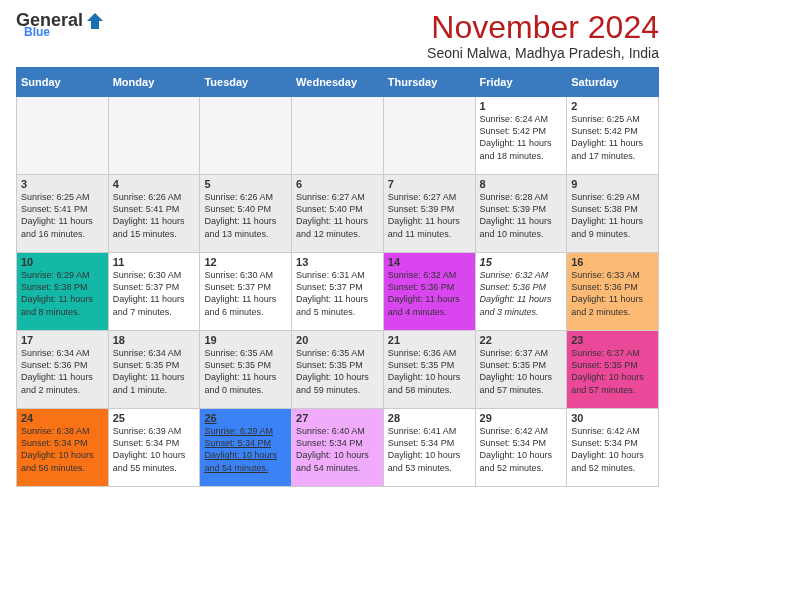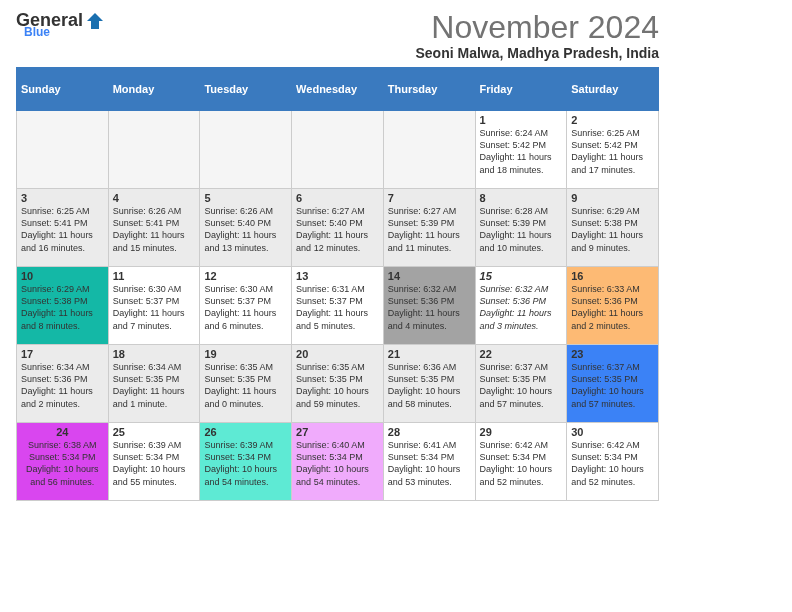--- a/index.html
+++ b/index.html
@@ -45,39 +45,39 @@
       width: 20px;
       height: 20px;
       margin-left: 2px;
     }
     .title-block {
       text-align: right;
     }
     .month-title {
       font-size: 32px;
       font-weight: normal;
-      color: #737373;
+      color: #b91c1c;
       line-height: 1.1;
     }
     .location {
       font-size: 14px;
       color: #333;
-      font-weight: bold;
+      font-weight: normal;
     }
     table {
       width: 100%;
       border-collapse: collapse;
       table-layout: fixed;
     }
     th {
       background-color: #3a7abf;
       color: #fff;
       font-size: 11px;
       font-weight: bold;
-      padding: 15px 4px;
+      padding: 8px 4px;
       text-align: left;
       border: 1px solid #3a7abf;
     }
     td {
       vertical-align: top;
       border: 1px solid #ccc;
       padding: 3px 4px;
       font-size: 9px;
       color: #333;
       height: 78px;
@@ -189,21 +189,21 @@
             <div class="day-info">Sunrise: 6:30 AM<br>Sunset: 5:37 PM<br>Daylight: 11 hours<br>and 7 minutes.</div>
           </td>
           <td class="" style="background: rgb(255, 255, 255);">
             <span class="day-num">12</span>
             <div class="day-info">Sunrise: 6:30 AM<br>Sunset: 5:37 PM<br>Daylight: 11 hours<br>and 6 minutes.</div>
           </td>
           <td class="" style="background: rgb(255, 255, 255);">
             <span class="day-num">13</span>
             <div class="day-info">Sunrise: 6:31 AM<br>Sunset: 5:37 PM<br>Daylight: 11 hours<br>and 5 minutes.</div>
           </td>
-          <td class="" style="background: #a3a3a3;">
+          <td class="" style="background: #d946ef;">
             <span class="day-num">14</span>
             <div class="day-info">Sunrise: 6:32 AM<br>Sunset: 5:36 PM<br>Daylight: 11 hours<br>and 4 minutes.</div>
           </td>
           <td class="" style="background: rgb(255, 255, 255); font-style: italic;">
             <span class="day-num">15</span>
             <div class="day-info">Sunrise: 6:32 AM<br>Sunset: 5:36 PM<br>Daylight: 11 hours<br>and 3 minutes.</div>
           </td>
           <td class="" style="background: #fdba74;">
             <span class="day-num">16</span>
             <div class="day-info">Sunrise: 6:33 AM<br>Sunset: 5:36 PM<br>Daylight: 11 hours<br>and 2 minutes.</div>
@@ -227,35 +227,35 @@
             <div class="day-info">Sunrise: 6:35 AM<br>Sunset: 5:35 PM<br>Daylight: 10 hours<br>and 59 minutes.</div>
           </td>
           <td class="alt-row" style="background: rgb(235, 235, 235);">
             <span class="day-num">21</span>
             <div class="day-info">Sunrise: 6:36 AM<br>Sunset: 5:35 PM<br>Daylight: 10 hours<br>and 58 minutes.</div>
           </td>
           <td class="alt-row" style="background: rgb(235, 235, 235);">
             <span class="day-num">22</span>
             <div class="day-info">Sunrise: 6:37 AM<br>Sunset: 5:35 PM<br>Daylight: 10 hours<br>and 57 minutes.</div>
           </td>
-          <td class="alt-row" style="background: #3b82f6;">
+          <td class="alt-row" style="background: #ec4899;">
             <span class="day-num">23</span>
             <div class="day-info">Sunrise: 6:37 AM<br>Sunset: 5:35 PM<br>Daylight: 10 hours<br>and 57 minutes.</div>
           </td>
         </tr>
         <tr>
-          <td class="" style="background: #d946ef; text-align: center;">
+          <td class="" style="background: #f97316;">
             <span class="day-num">24</span>
             <div class="day-info">Sunrise: 6:38 AM<br>Sunset: 5:34 PM<br>Daylight: 10 hours<br>and 56 minutes.</div>
           </td>
           <td class="" style="background: rgb(255, 255, 255);">
             <span class="day-num">25</span>
             <div class="day-info">Sunrise: 6:39 AM<br>Sunset: 5:34 PM<br>Daylight: 10 hours<br>and 55 minutes.</div>
           </td>
-          <td class="" style="background: #5eead4;">
+          <td class="" style="background: #3b82f6; text-decoration: underline;">
             <span class="day-num">26</span>
             <div class="day-info">Sunrise: 6:39 AM<br>Sunset: 5:34 PM<br>Daylight: 10 hours<br>and 54 minutes.</div>
           </td>
           <td class="" style="background: #f0abfc;">
             <span class="day-num">27</span>
             <div class="day-info">Sunrise: 6:40 AM<br>Sunset: 5:34 PM<br>Daylight: 10 hours<br>and 54 minutes.</div>
           </td>
           <td class="" style="background: rgb(255, 255, 255);">
             <span class="day-num">28</span>
             <div class="day-info">Sunrise: 6:41 AM<br>Sunset: 5:34 PM<br>Daylight: 10 hours<br>and 53 minutes.</div>

